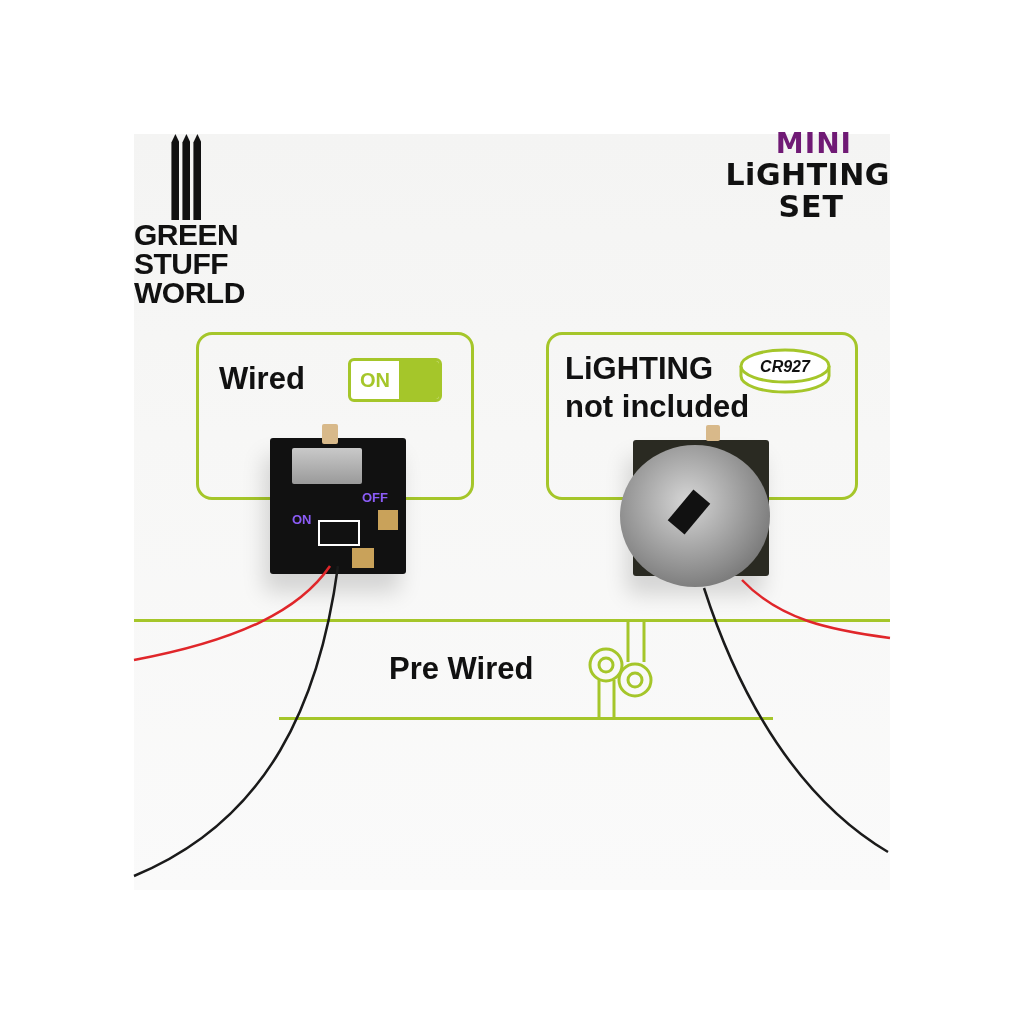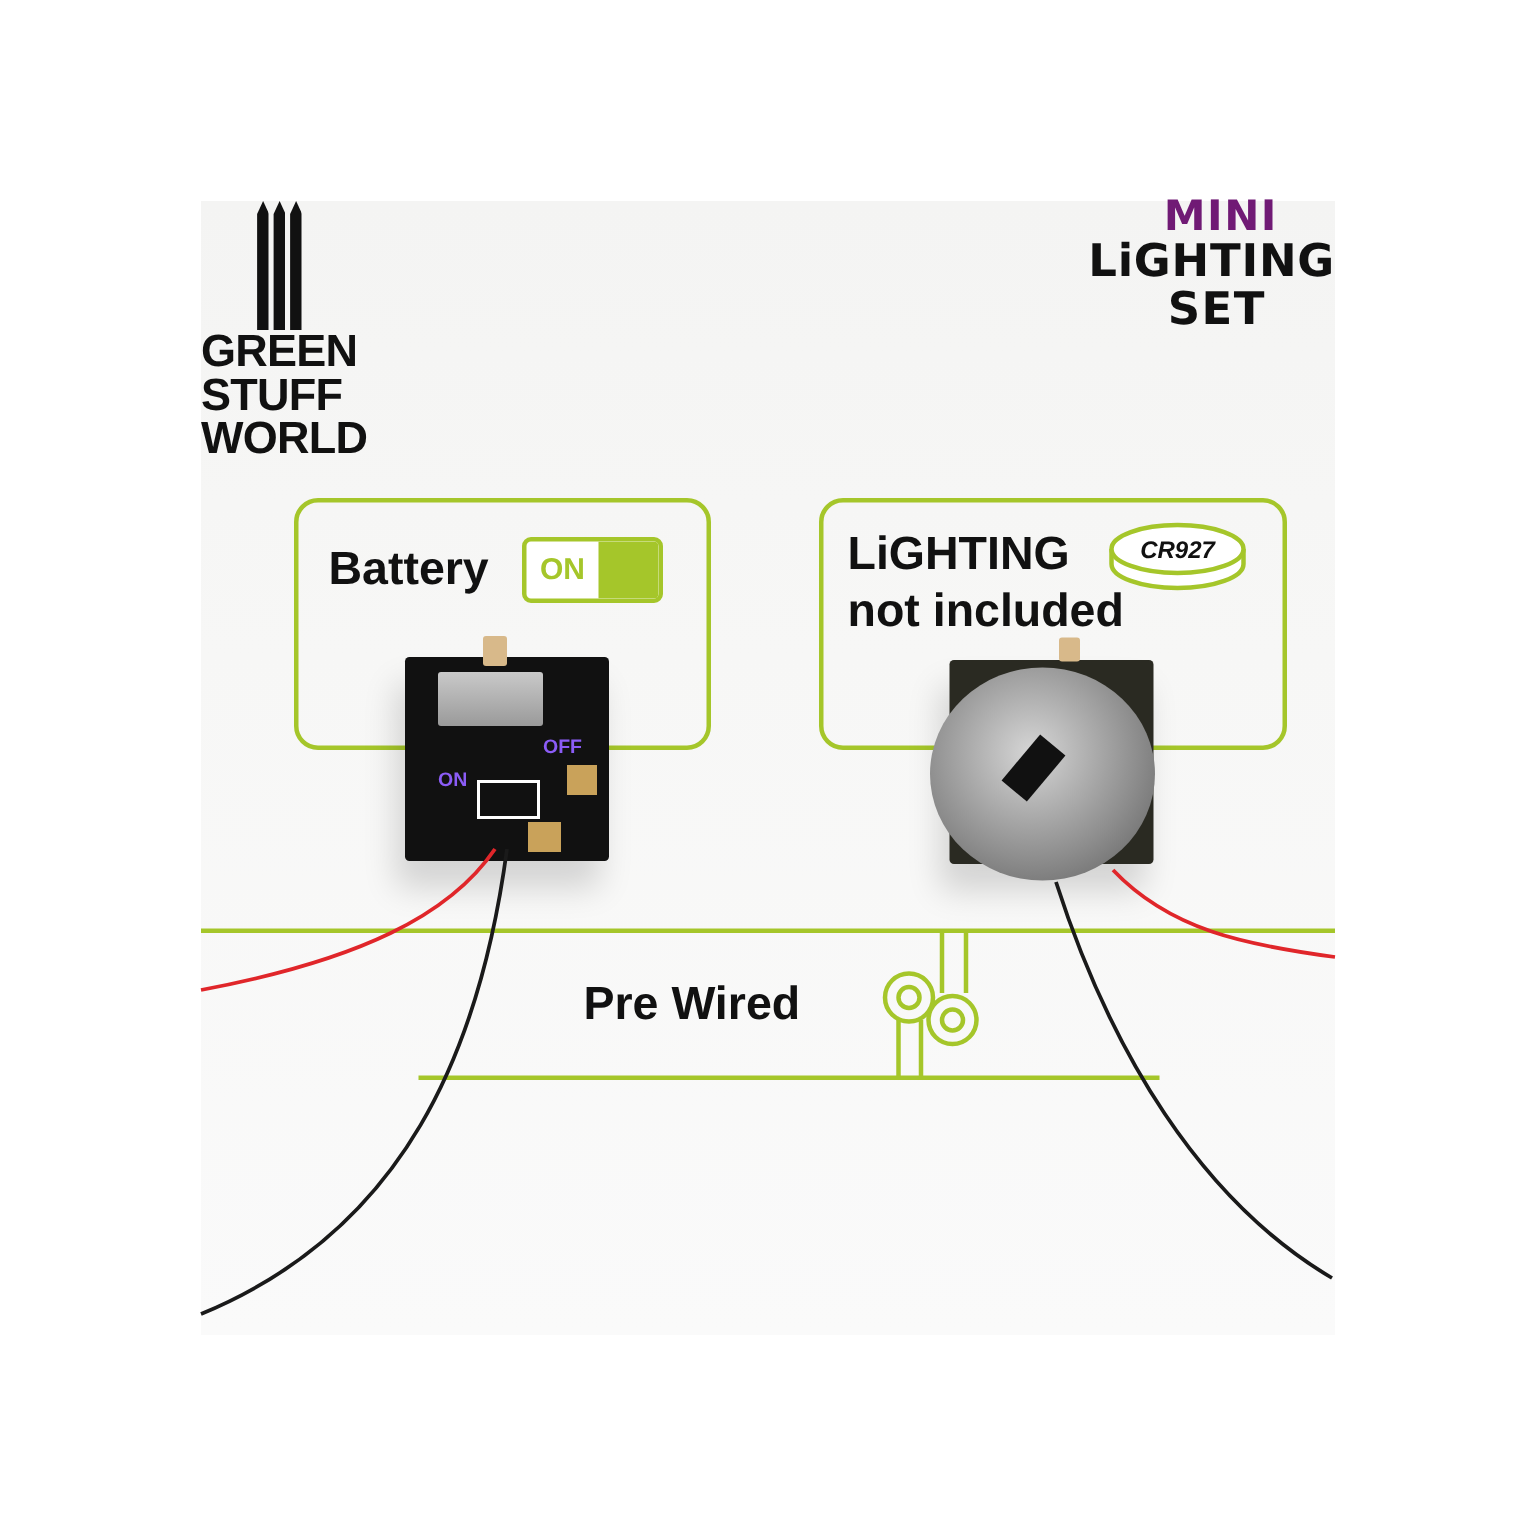--- a/index.html
+++ b/index.html
@@ -58,21 +58,21 @@
   </div>
 </div>
 
 <div class="title">
   <div class="mini">MINI</div>
   <div class="lighting">LiGHTING</div>
   <div class="set">SET</div>
 </div>
 
 <div class="box box-switch"></div>
-<div class="label switch-label">Battery</div>
+<div class="label switch-label">Wired</div>
 <div class="toggle">
   <div class="on-text">ON</div>
   <div class="knob"></div>
 </div>
 
 <div class="box box-battery"></div>
 <div class="label battery-label">
   <div>LiGHTING</div>
   <div>not included</div>
 </div>

